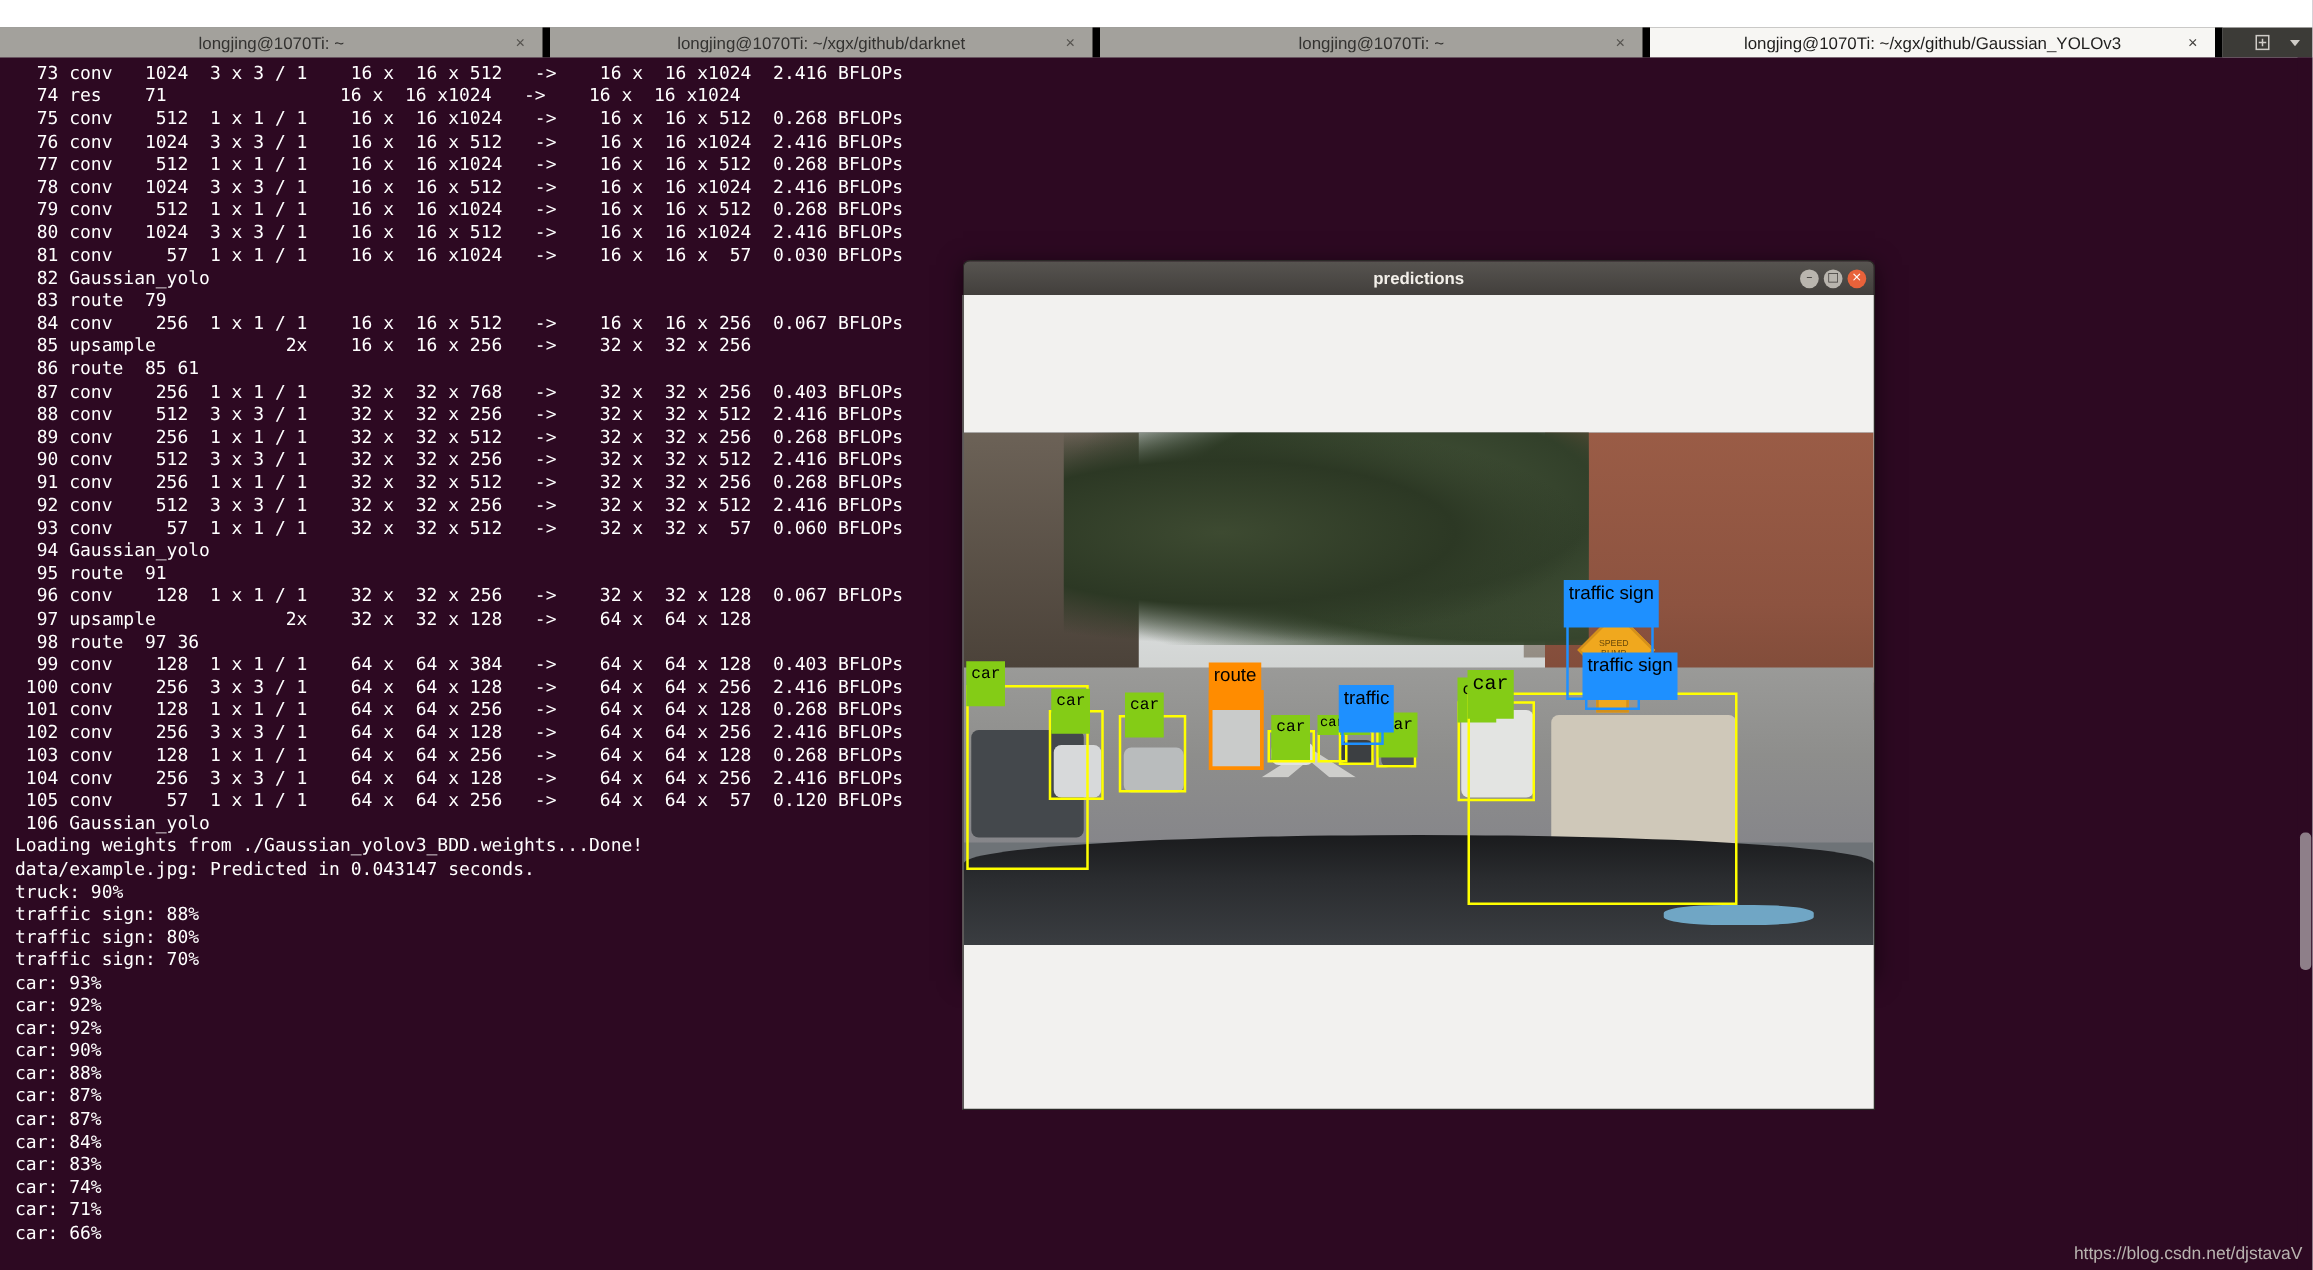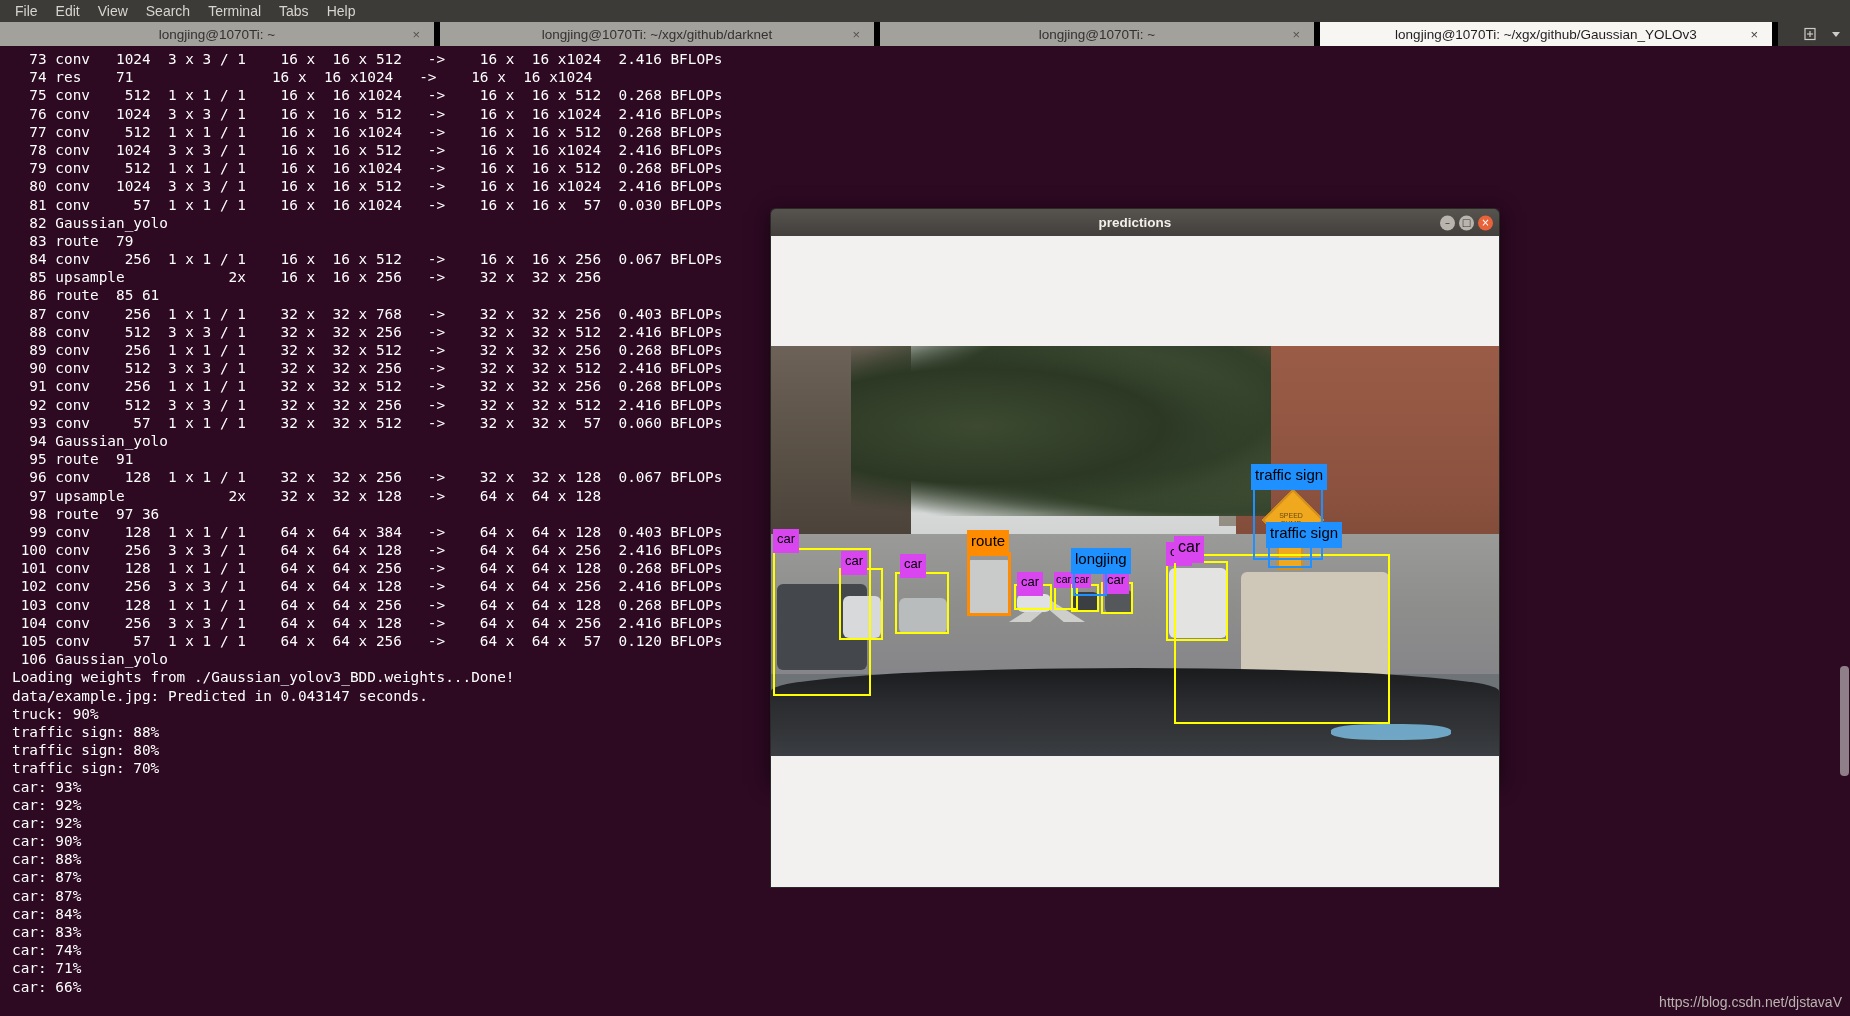--- a/index.html
+++ b/index.html
@@ -235,25 +235,25 @@
   .det.yellow { border: 2px solid #ffff00; }
   .det.orange { border: 3px solid #ff8c00; }
   .det.blue  { border: 2px solid #1e90ff; }
 
   .det-label {
     position: absolute;
     font-family: "Liberation Sans", sans-serif;
     font-size: 13px;
     line-height: 1;
     color: #000000;
-    padding: 3px 4px 8px 4px;
+    padding: 3px 4px 20px 4px;
     white-space: nowrap;
     box-sizing: border-box;
   }
-  .det-label.yellow { background: #d946ef; }
+  .det-label.yellow { background: #84cc16; font-family: Liberation Mono, monospace; }
   .det-label.orange { background: #ff8c00; font-size: 15px; }
   .det-label.blue   { background: #1e90ff; font-size: 15px; }
   .det-label.small  { font-size: 11px; padding: 2px 2px 3px 2px; }
   .det-label.big    { font-size: 16px; }
 
   .signpost {
     position: absolute;
     background: #f0a81e;
     transform: rotate(45deg);
     border: 2px solid #d4901a;
@@ -275,29 +275,20 @@
     color: #b9b4b0;
     font-size: 14px;
     font-family: "Liberation Sans", sans-serif;
   }
 </style>
 </head>
 <body>
 
 <div id="root">
 
-  <div class="menubar">
-    <div class="mi">File</div>
-    <div class="mi">Edit</div>
-    <div class="mi">View</div>
-    <div class="mi">Search</div>
-    <div class="mi">Terminal</div>
-    <div class="mi">Tabs</div>
-    <div class="mi">Help</div>
-  </div>
 
   <div class="tabbar">
     <div class="tab inactive" style="width:440px">
       <span class="tab-label">longjing@1070Ti: ~</span>
       <span class="tab-close">×</span>
     </div>
     <div class="tab inactive" style="width:440px">
       <span class="tab-label">longjing@1070Ti: ~/xgx/github/darknet</span>
       <span class="tab-close">×</span>
     </div>
@@ -378,21 +369,21 @@
             <div class="det-label orange" style="left: 196px; top: 184px;">route</div>
             <div class="det yellow" style="left: 243px; top: 238px; width: 38px; height: 26px;"></div>
             <div class="det-label yellow" style="left: 246px; top: 226px;">car</div>
             <div class="det yellow" style="left: 283px; top: 240px; width: 24px; height: 24px;"></div>
             <div class="det-label yellow small" style="left: 283px; top: 226px;">car</div>
             <div class="det yellow" style="left: 300px; top: 238px; width: 28px; height: 28px;"></div>
             <div class="det-label yellow small" style="left: 301px; top: 226px;">car</div>
             <div class="det yellow" style="left: 330px; top: 236px; width: 32px; height: 32px;"></div>
             <div class="det-label yellow" style="left: 332px; top: 224px;">car</div>
             <div class="det blue" style="left: 302px; top: 222px; width: 34px; height: 28px;"></div>
-            <div class="det-label blue" style="left: 300px; top: 202px;">longjing</div>
+            <div class="det-label blue" style="left: 300px; top: 202px;">traffic</div>
             <div class="det yellow" style="left: 395px; top: 215px; width: 62px; height: 80px;"></div>
             <div class="det-label yellow" style="left: 395px; top: 196px;">car</div>
             <div class="det yellow" style="left: 403px; top: 208px; width: 216px; height: 170px;"></div>
             <div class="det-label yellow big" style="left: 403px; top: 190px;">car</div>
             <div class="det blue" style="left: 482px; top: 138px; width: 70px; height: 76px;"></div>
             <div class="det-label blue" style="left: 480px; top: 118px;">traffic sign</div>
             <div class="det blue" style="left: 497px; top: 196px; width: 44px; height: 26px;"></div>
             <div class="det-label blue" style="left: 495px; top: 176px;">traffic sign</div>
           </div>
       </div>

